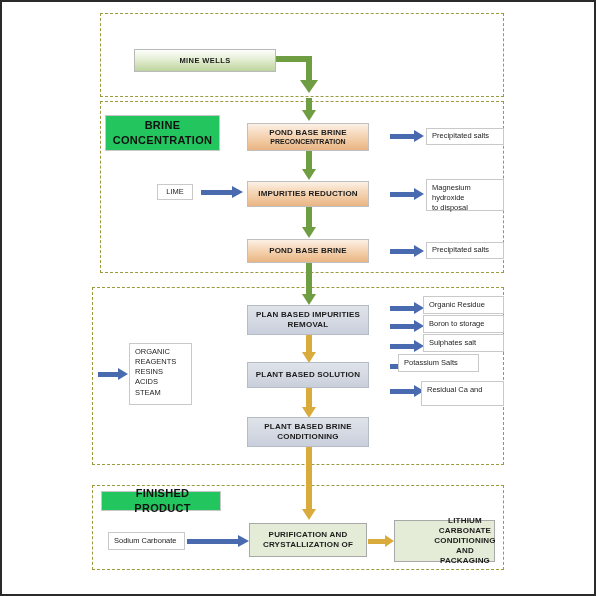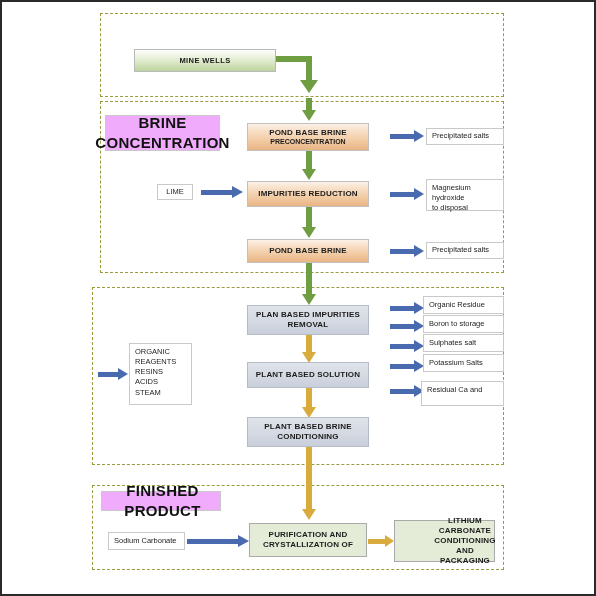--- a/index.html
+++ b/index.html
@@ -18,25 +18,25 @@
   .section{
     position:absolute;
     border:1px dashed #9a9a3e;
     box-sizing:border-box;
   }
 
   
   .sec-label{
     position:absolute;
     box-sizing:border-box;
-    background:#f0abfc;
+    background:#22c55e;
     border:1px solid #c8c8c8;
     color:#111;
     font-weight:bold;
-    font-size:15px;
+    font-size:11px;
     letter-spacing:.3px;
     display:flex;
     align-items:center;
     justify-content:center;
     text-align:center;
     line-height:1.35;
     padding:2px 4px;
   }
   .sec-label.left{justify-content:flex-start;padding-left:7px;}
 
@@ -289,21 +289,21 @@
     <div class="head" style="border-left:10px solid #4a6ab0;"></div>
   </div>
   <div class="note" style="left:421px;top:332px;width:81px;height:18px;">
     <span class="txt">Sulphates salt</span>
   </div>
 
   <div class="h-arrow" style="left:388px;top:358px;width:34px;height:12px;">
     <div class="shaft" style="background:#4a6ab0;"></div>
     <div class="head" style="border-left:10px solid #4a6ab0;"></div>
   </div>
-  <div class="note" style="left:421px;top:352px;width:81px;height:18px;">
+  <div class="note" style="left:396px;top:352px;width:81px;height:18px;">
     <span class="txt">Potassium Salts</span>
   </div>
 
   <div class="h-arrow" style="left:388px;top:383px;width:34px;height:12px;">
     <div class="shaft" style="background:#4a6ab0;"></div>
     <div class="head" style="border-left:10px solid #4a6ab0;"></div>
   </div>
   <div class="note multi" style="left:419px;top:379px;width:83px;height:25px;">
     <span class="txt">Residual Ca and</span>
   </div>

